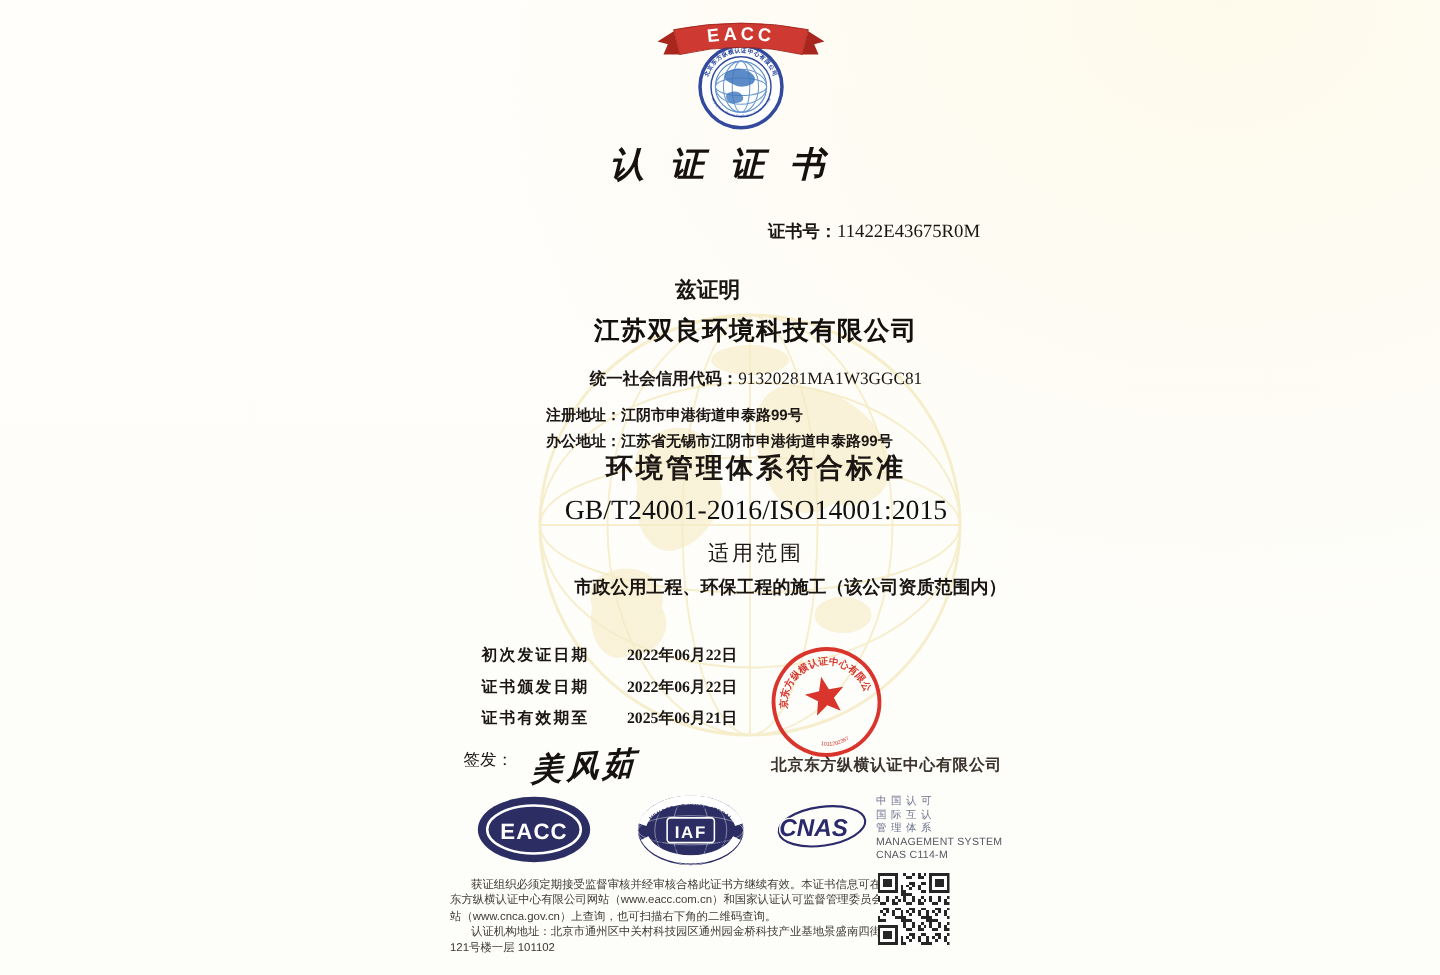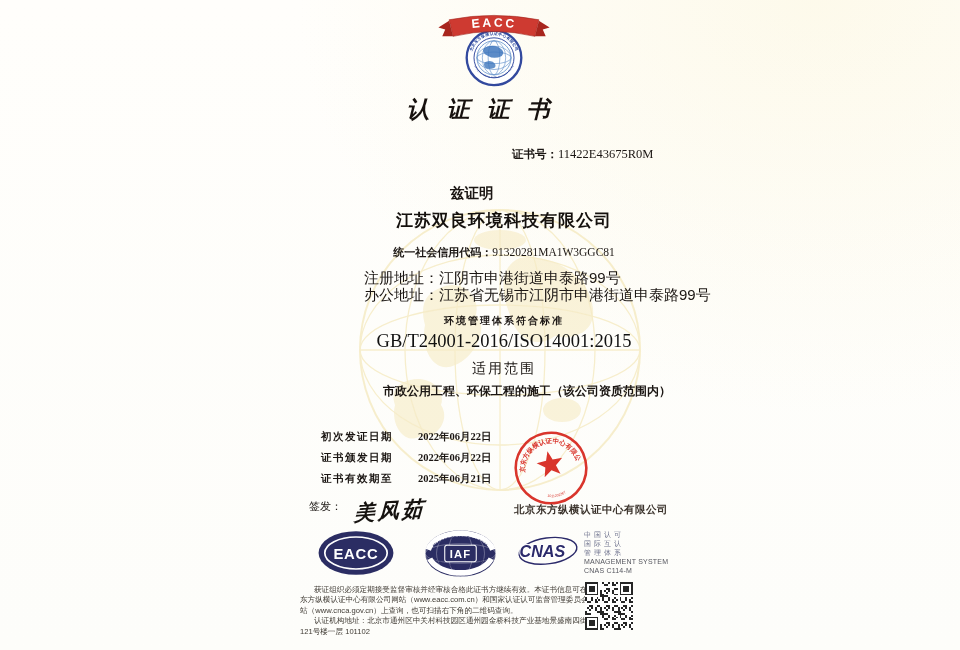--- a/index.html
+++ b/index.html
@@ -31,24 +31,24 @@
   .certno .val{font-family:"Liberation Serif","DejaVu Serif",serif;font-size:12.5px;}
 
   .certify{left:450px;top:184px;font-size:14.5px;font-weight:bold;text-align:right;}
 
   .company{top:209px;font-size:17px;font-weight:bold;letter-spacing:1px;color:#14100d;}
 
   .credit{top:245px;font-size:11px;}
   .credit .lbl{font-weight:bold;}
   .credit .val{font-family:"Liberation Serif","DejaVu Serif",serif;font-size:11.5px;}
 
-  .addr{left:364px;top:270px;font-size:15px;font-weight:normal;line-height:16.5px;}
+  .addr{left:364px;top:270px;font-size:10px;font-weight:bold;line-height:16.5px;}
   .addr .row{white-space:nowrap;}
 
-  .system{top:314px;font-size:10px;font-weight:bold;letter-spacing:2px;}
+  .system{top:300px;font-size:18px;font-weight:bold;letter-spacing:2px;}
   .standard{top:331px;font-family:"Liberation Serif","DejaVu Serif",serif;font-size:18.5px;color:#111;}
   .scopehead{top:360px;font-size:14px;font-weight:normal;letter-spacing:2px;}
   .scope1{top:383px;font-size:12px;font-weight:bold;margin-left:46px;}
   .scope2{top:401px;font-size:12px;font-weight:bold;}
 
   .dates{left:321px;top:430px;font-size:10.5px;}
   .dates .drow{height:21px;white-space:nowrap;}
   .dates .dl{display:inline-block;font-weight:bold;letter-spacing:1.5px;}
   .dates .dv{display:inline-block;margin-left:22px;font-family:"Liberation Serif","DejaVu Serif",serif;font-weight:600;}
 

